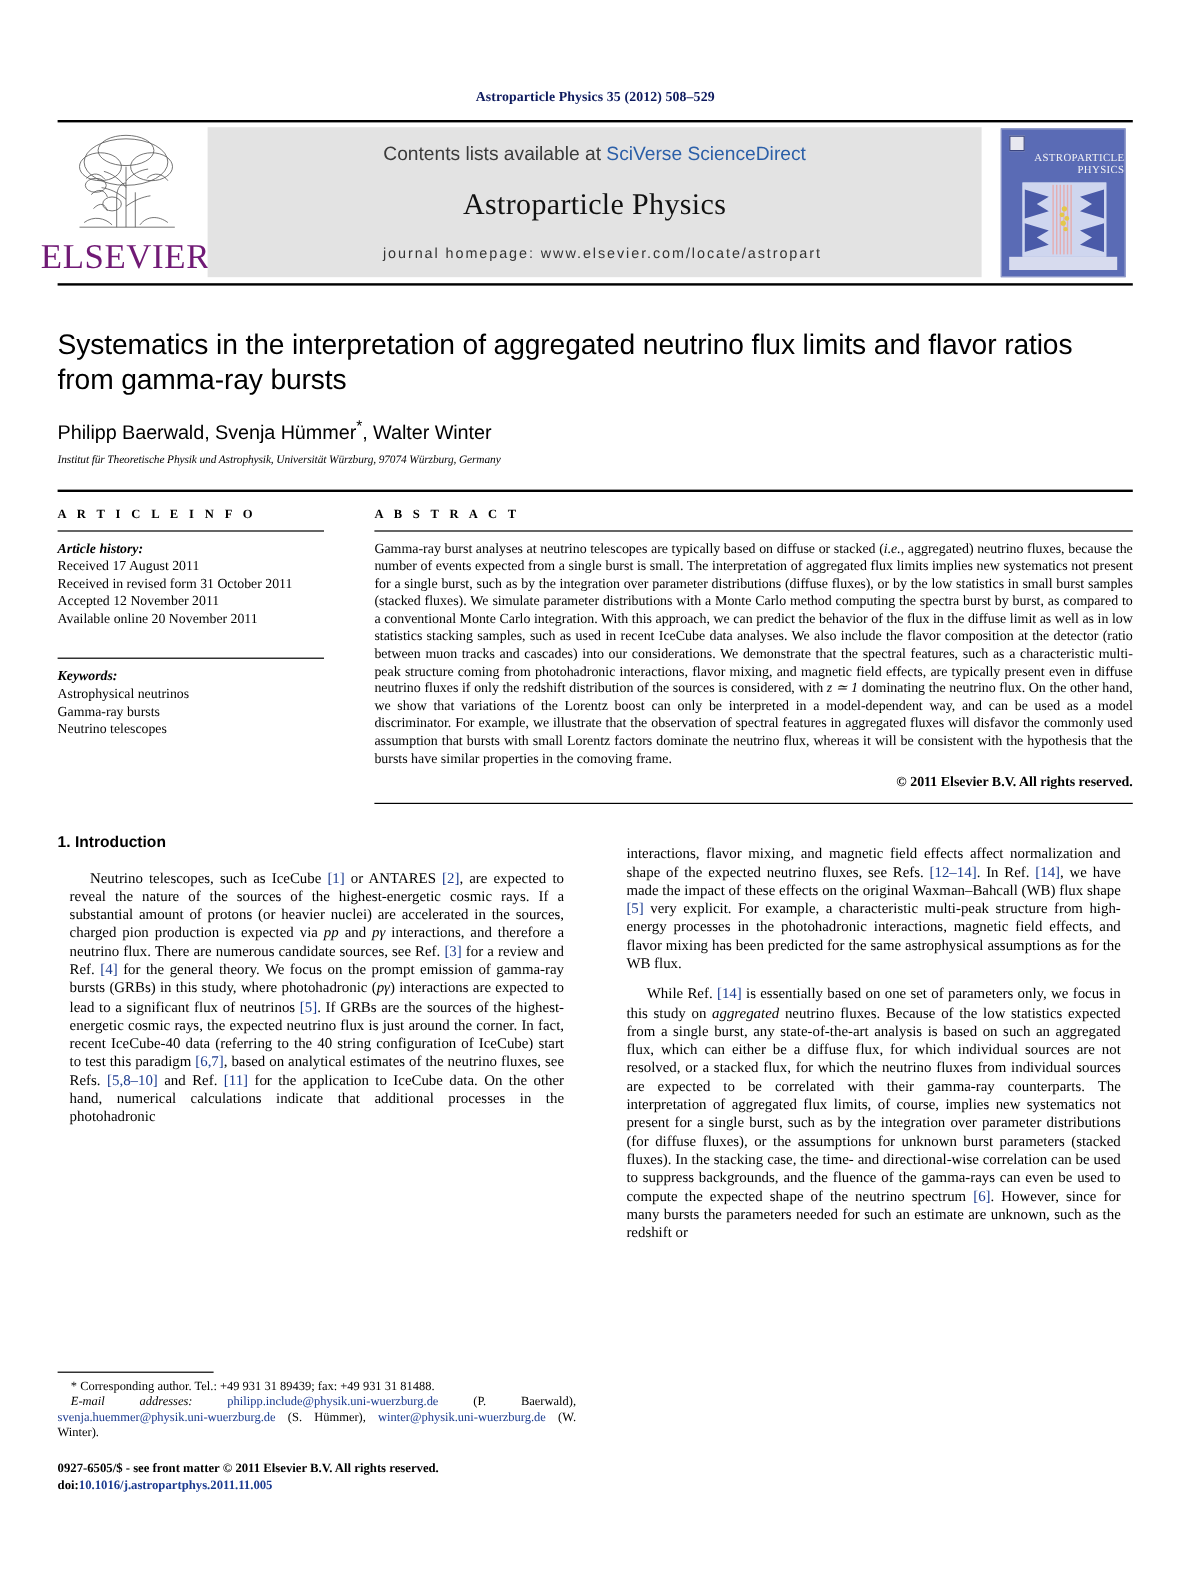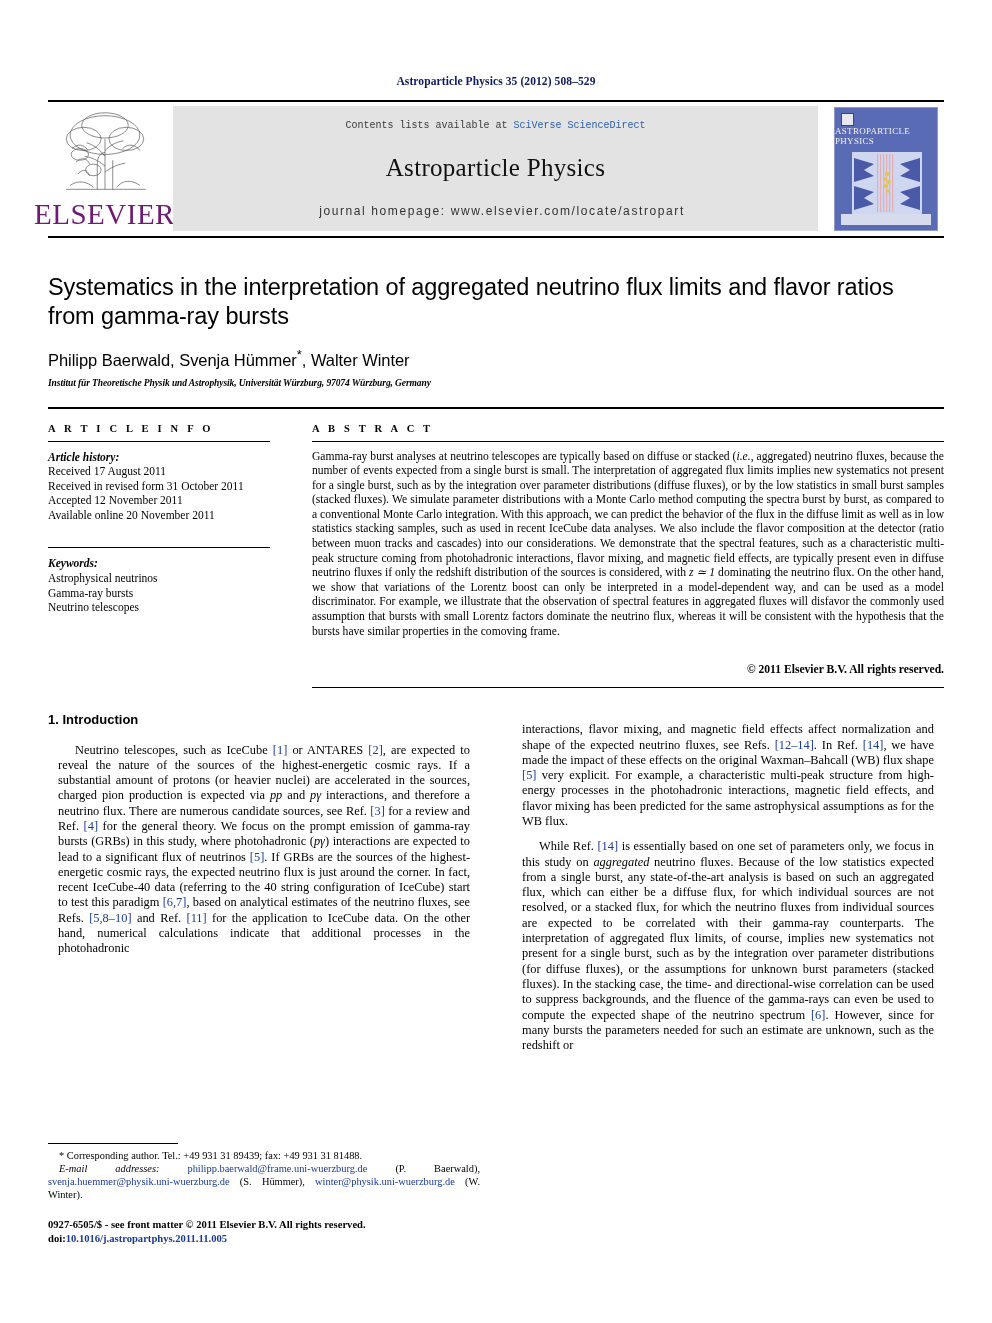--- a/index.html
+++ b/index.html
@@ -69,22 +69,22 @@
     flex: 1 1 auto;
     background: #e3e3e3;
     margin: 0 10px 0 12px;
     display: flex;
     flex-direction: column;
     align-items: center;
     justify-content: space-between;
     padding: 14px 0 13px 0;
   }
   .contents-line {
-    font-family: Liberation Mono, monospace;
-    font-size: 10px;
+    font-family: Liberation Sans, sans-serif;
+    font-size: 16px;
     color: #3b3b3b;
   }
   .contents-line .sd-link { color: #2b5fa8; }
   .journal-title {
     font-family: "Liberation Serif", serif;
     font-size: 25px;
     color: #111;
     letter-spacing: 0.3px;
   }
   .homepage-line {
@@ -106,21 +106,21 @@
     width: 104px;
     height: 124px;
     background: #5a6bb5;
     border: 1px solid #8e98c9;
     position: relative;
     overflow: hidden;
   }
   .cover-title {
     position: absolute;
     top: 18px; left: 0; right: 0;
-    text-align: left;
+    text-align: right;
     color: #f2f2f5;
     font-family: "Liberation Serif", serif;
     font-size: 9px;
     line-height: 10.5px;
     letter-spacing: 0.3px;
   }
   .cover-art {
     position: absolute;
     left: 17px; top: 44px;
     width: 70px; height: 62px;
@@ -158,21 +158,21 @@
   .authors {
     font-family: "Liberation Sans", sans-serif;
     font-size: 16.5px;
     margin-top: 16px;
     letter-spacing: -0.05px;
   }
   .authors .star { font-size: 13px; vertical-align: super; }
   .affiliation {
     font-family: "Liberation Serif", serif;
     font-style: italic;
-    font-weight: bold;
+    font-weight: normal;
     font-size: 9.5px;
     margin-top: 8px;
     letter-spacing: -0.1px;
   }
 
   
   .info-rule {
     border-top: 2.2px solid #000;
     margin-top: 19px;
   }
@@ -205,21 +205,21 @@
   .abstract-text {
     font-size: 11.6px;
     line-height: 14.6px;
     text-align: justify;
     hyphens: none;
   }
   .abstract-text .it { font-style: italic; }
   .copyright-line {
     text-align: right;
     font-size: 11.6px;
-    margin-top: 24px;
+    margin-top: 5px;
     font-weight: bold;
   }
   .abstract-bottom-rule {
     border-top: 1px solid #000;
     margin-top: 11px;
   }
 
   
   .body-cols {
     display: flex;
@@ -404,21 +404,21 @@
       <p class="para"><span>While Ref. </span><span class="ref">[14]</span><span> is essentially based on one set of parameters only, we focus in this study on </span><span class="it">aggregated</span><span> neutrino fluxes. Because of the low statistics expected from a single burst, any state-of-the-art analysis is based on such an aggregated flux, which can either be a diffuse flux, for which individual sources are not resolved, or a stacked flux, for which the neutrino fluxes from individual sources are expected to be correlated with their gamma-ray counterparts. The interpretation of aggregated flux limits, of course, implies new systematics not present for a single burst, such as by the integration over parameter distributions (for diffuse fluxes), or the assumptions for unknown burst parameters (stacked fluxes). In the stacking case, the time- and directional-wise correlation can be used to suppress backgrounds, and the fluence of the gamma-rays can even be used to compute the expected shape of the neutrino spectrum </span><span class="ref">[6]</span><span>. However, since for many bursts the parameters needed for such an estimate are unknown, such as the redshift or</span></p>
     </div>
   </div>
 
   <div class="footnote-area">
     <div class="footnote-rule"></div>
     <div class="fn">
       <span class="indent">* Corresponding author. Tel.: +49 931 31 89439; fax: +49 931 31 81488.</span>
     </div>
     <div class="fn">
-      <span class="indent"><span class="it">E-mail addresses:</span> <span class="mail">philipp.baerwald@frame.uni-wuerzburg.de</span><span> (P. Baerwald), </span><span class="mail">svenja.huemmer@physik.uni-wuerzburg.de</span><span> (S. Hümmer), </span><span class="mail">winter@physik.uni-wuerzburg.de</span><span> (W. Winter).</span></span>
+      <span class="indent"><span class="it">E-mail addresses:</span> <span class="mail">philipp.include@physik.uni-wuerzburg.de</span><span> (P. Baerwald), </span><span class="mail">svenja.huemmer@physik.uni-wuerzburg.de</span><span> (S. Hümmer), </span><span class="mail">winter@physik.uni-wuerzburg.de</span><span> (W. Winter).</span></span>
     </div>
     <div class="issn-block">
       <div>0927-6505/$ - see front matter © 2011 Elsevier B.V. All rights reserved.</div>
       <div><span>doi:</span><span class="doi-link">10.1016/j.astropartphys.2011.11.005</span></div>
     </div>
   </div>
 
 </div>
 
 </body></html>

